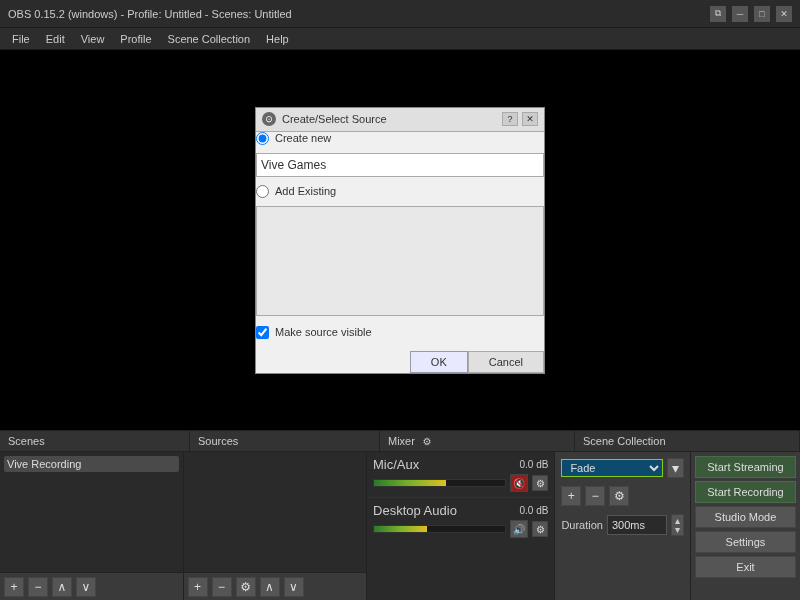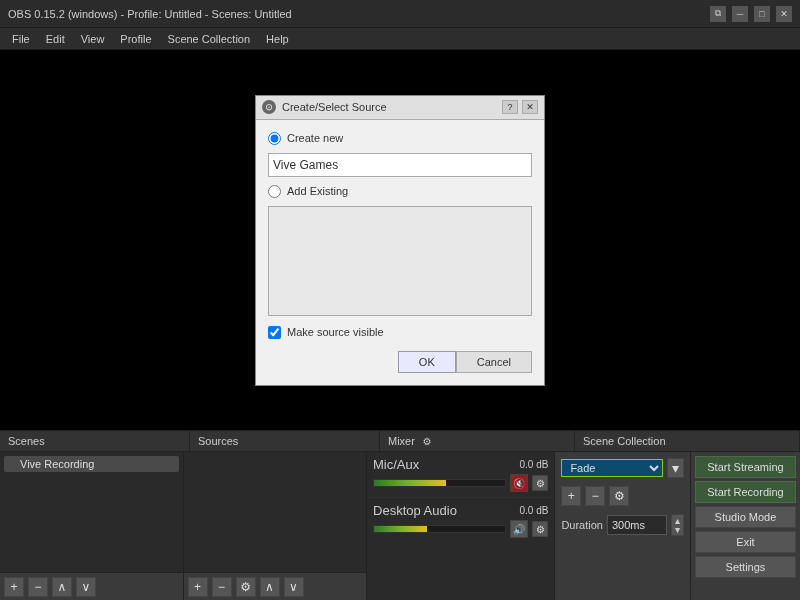--- a/index.html
+++ b/index.html
@@ -126,21 +126,20 @@
       border: 1px solid #aaa;
       font-size: 9px;
       cursor: pointer;
       display: flex;
       align-items: center;
       justify-content: center;
       color: #333;
     }
 
     #dialog-body {
-      padding: 12px;
     }
 
     .radio-row {
       display: flex;
       align-items: center;
       gap: 6px;
       margin-bottom: 8px;
     }
     .radio-row input[type="radio"] {
       margin: 0;
@@ -259,21 +258,21 @@
     #mixer-section { width: 195px; }
 
     .panel-list {
       flex: 1;
       background: #2a2a2a;
       overflow-y: auto;
       padding: 4px;
     }
 
     .scene-item {
-      padding: 2px 16px;
+      padding: 2px 3px;
       color: #ddd;
       font-size: 11px;
       cursor: pointer;
       border-radius: 2px;
     }
     .scene-item.selected {
       background: #4a4a4a;
     }
 
     
@@ -604,19 +603,19 @@
             <span>▴</span>
               <span>▾</span>
           </span>
         </div>
       </div>
 
       <div id="right-buttons">
         <button class="action-btn" id="start-streaming-btn">Start Streaming</button>
         <button class="action-btn" id="start-recording-btn">Start Recording</button>
         <button class="action-btn">Studio Mode</button>
+        <button class="action-btn">Settings</button>
         <button class="action-btn">Exit</button>
-        <button class="action-btn">Settings</button>
       </div>
     </div>
 
   </div>
 </div>
 
 </body></html>

